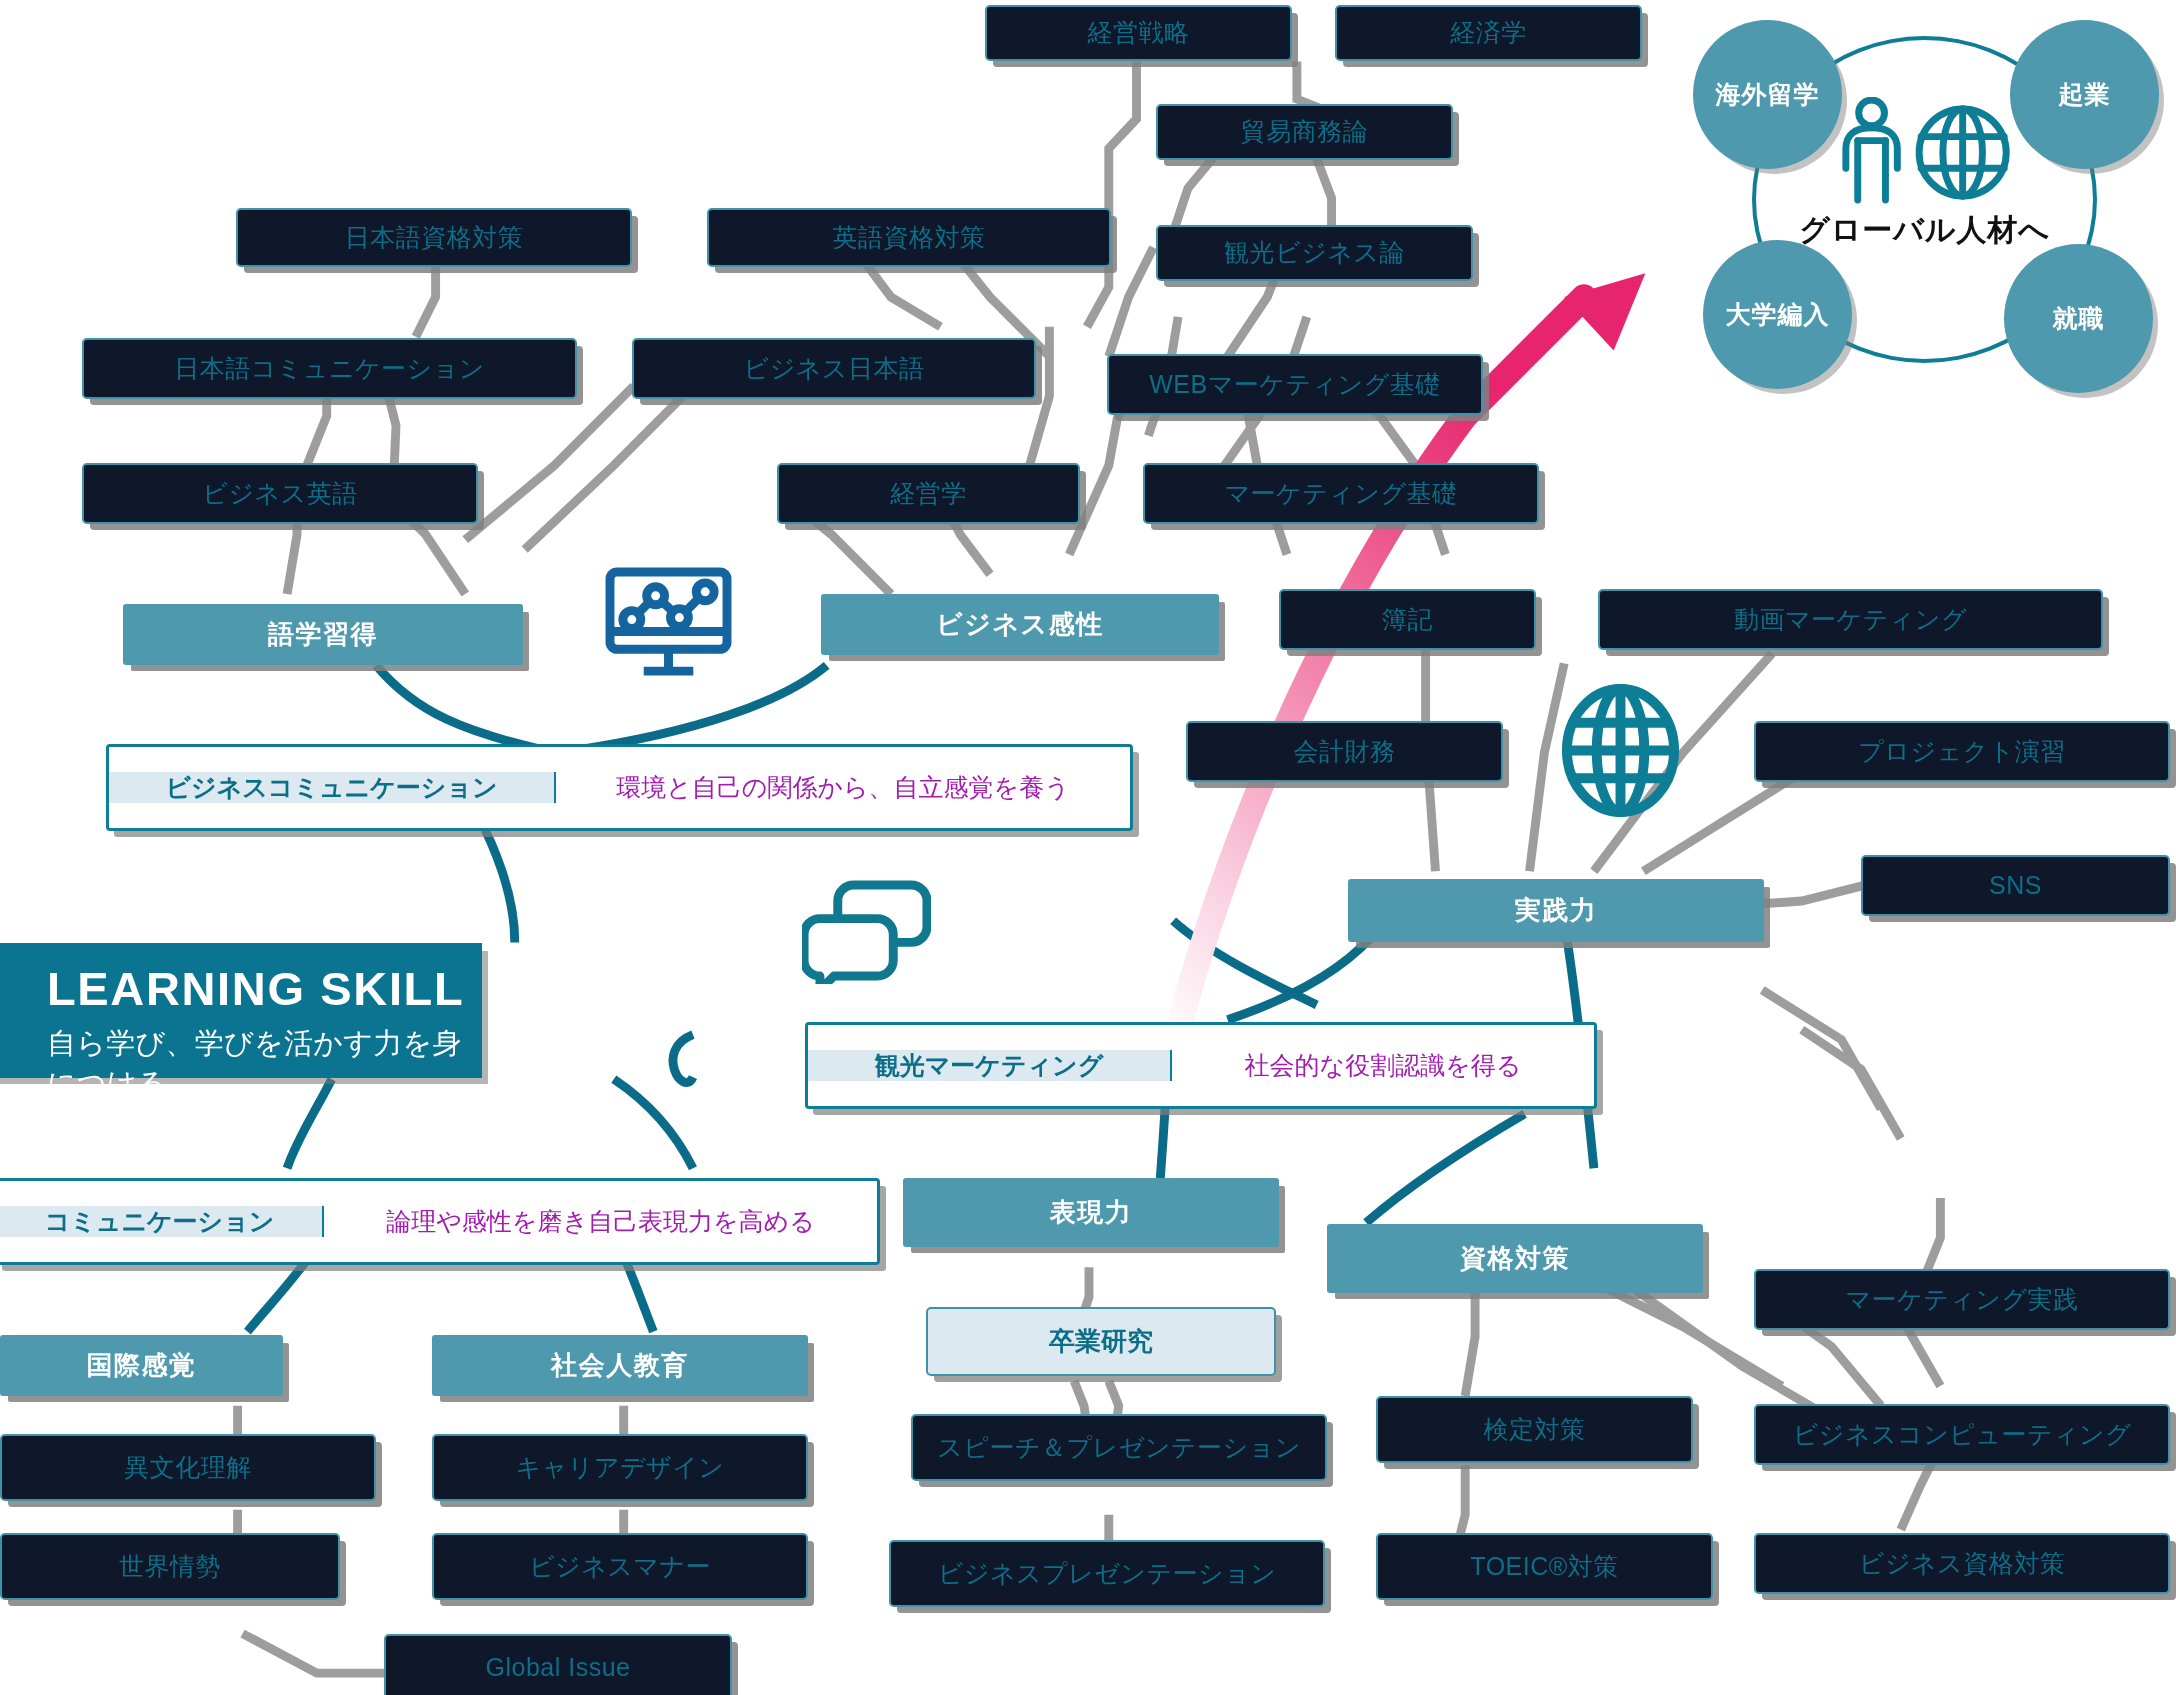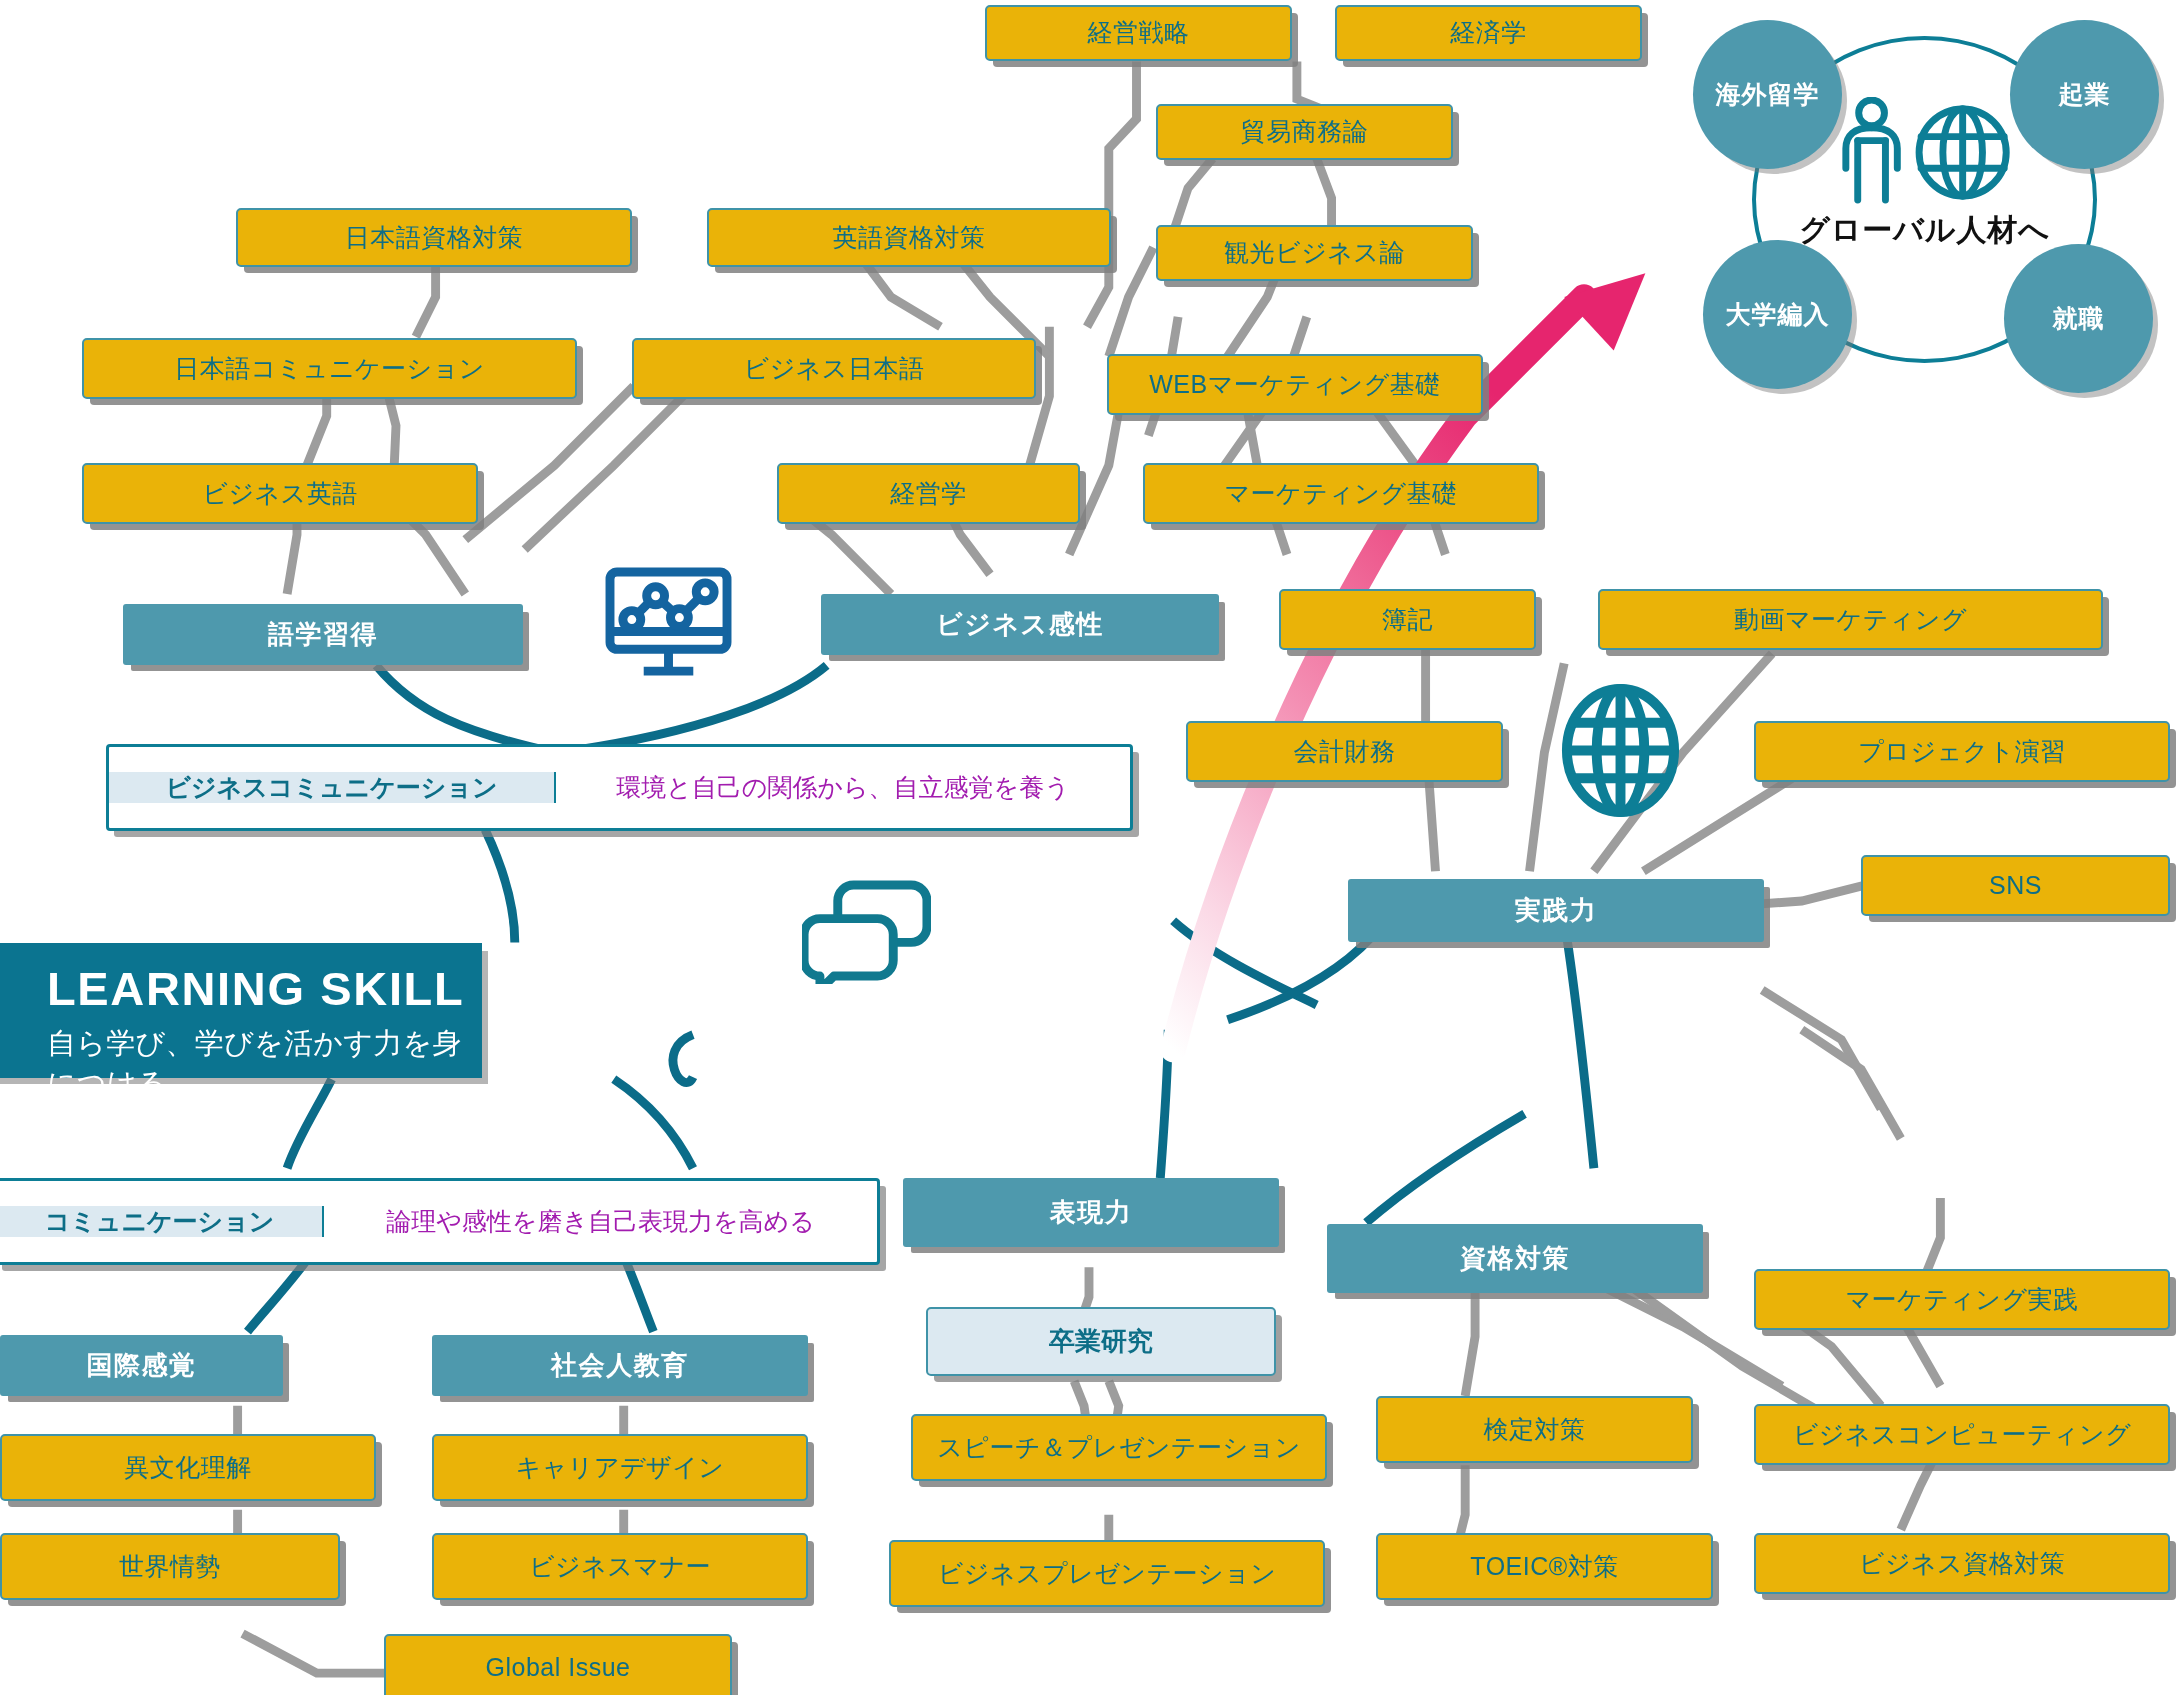--- a/index.html
+++ b/index.html
@@ -23,21 +23,21 @@
     display:flex;
     align-items:center;
     justify-content:center;
     text-align:center;
     line-height:1.25;
     z-index:5;
   }
 
   
   .course{
-    background:#eab308;
+    background:#0f172a;
     border:2px solid #3f93a8;
     border-radius:5px;
     color:#0d6e87;
     font-size:25px;
     font-weight:400;
     letter-spacing:.02em;
     box-shadow:7px 7px 0 -1px rgba(128,128,128,.85);
   }
 
   
@@ -314,20 +314,24 @@
   <div class="node course" style="left:1861px;top:855px;width:309px;height:61px;">SNS</div>
   <div class="node course" style="left:1754px;top:1269px;width:416px;height:61px;">マーケティング実践</div>
   <div class="node course" style="left:1754px;top:1404px;width:416px;height:61px;">ビジネスコンピューティング</div>
   <div class="node course" style="left:1754px;top:1533px;width:416px;height:61px;">ビジネス資格対策</div>
 
   <div class="node pair" style="left:106px;top:744px;width:1027px;height:87px;">
     <div class="lbl" style="width:447px;">ビジネスコミュニケーション</div>
     <div class="desc">環境と自己の関係から、自立感覚を養う</div>
   </div>
 
+  <div class="node pair" style="left:805px;top:1022px;width:792px;height:87px;">
+    <div class="lbl" style="width:364px;">観光マーケティング</div>
+    <div class="desc">社会的な役割認識を得る</div>
+  </div>
 
   <div class="node pair" style="left:-6px;top:1178px;width:886px;height:87px;">
     <div class="lbl" style="width:327px;">コミュニケーション</div>
     <div class="desc">論理や感性を磨き自己表現力を高める</div>
   </div>
 
   <div id="hero">
     <div class="t1">LEARNING SKILL</div>
     <div class="t2">自ら学び、学びを活かす力を身につける</div>
   </div>

